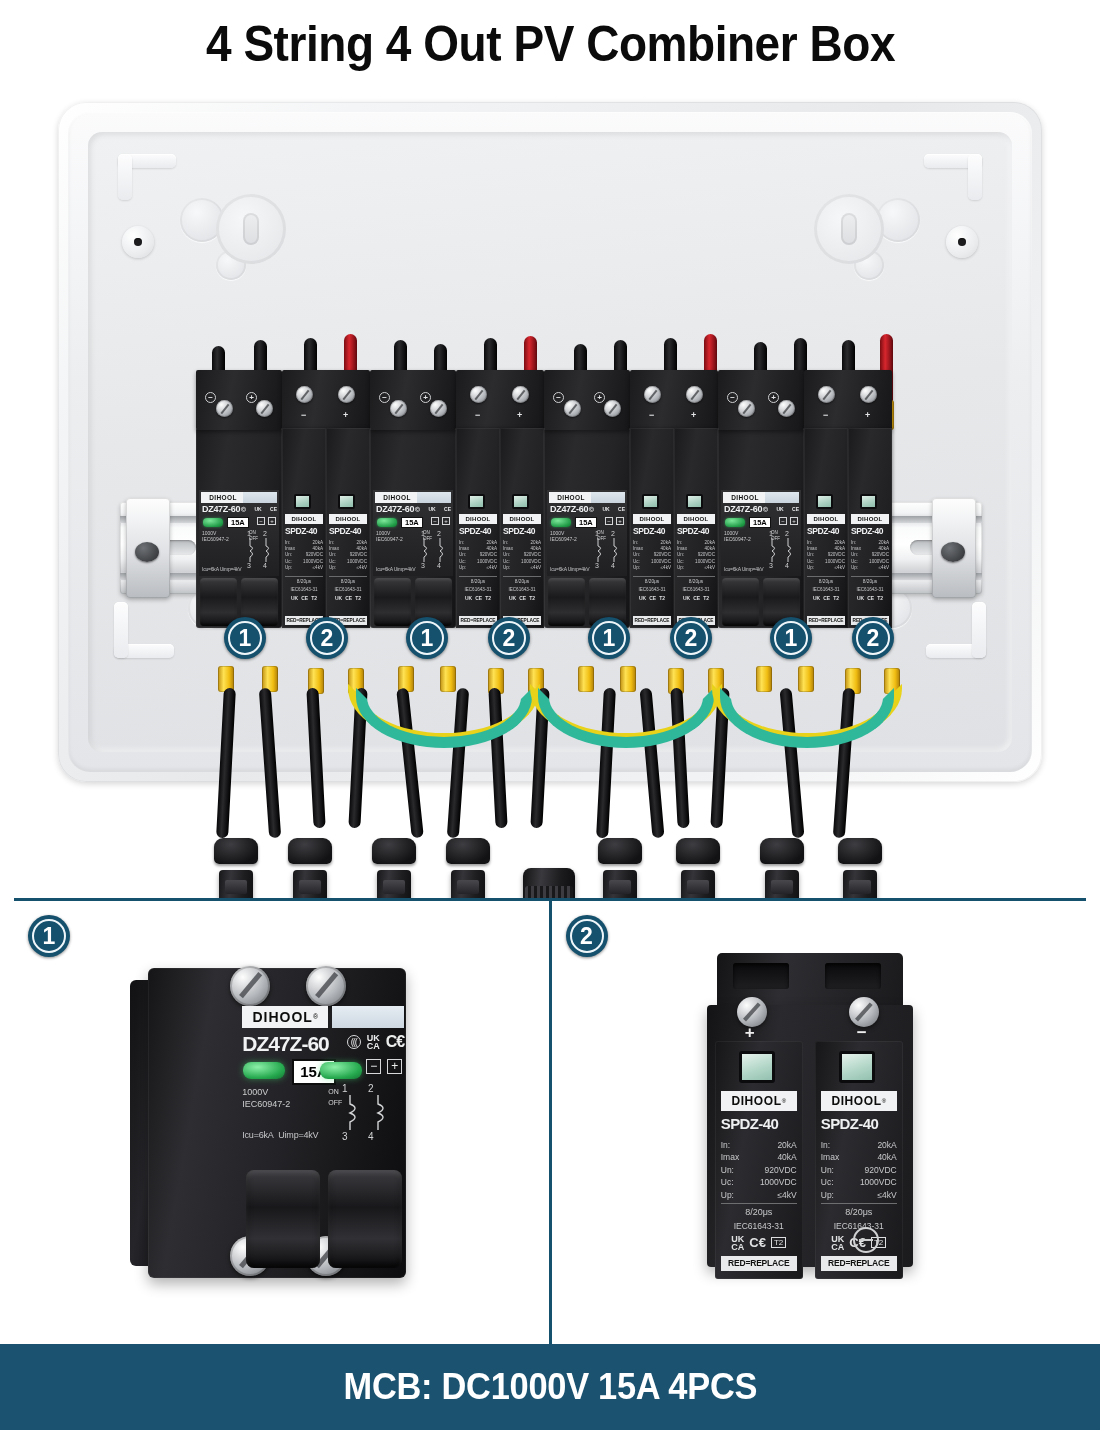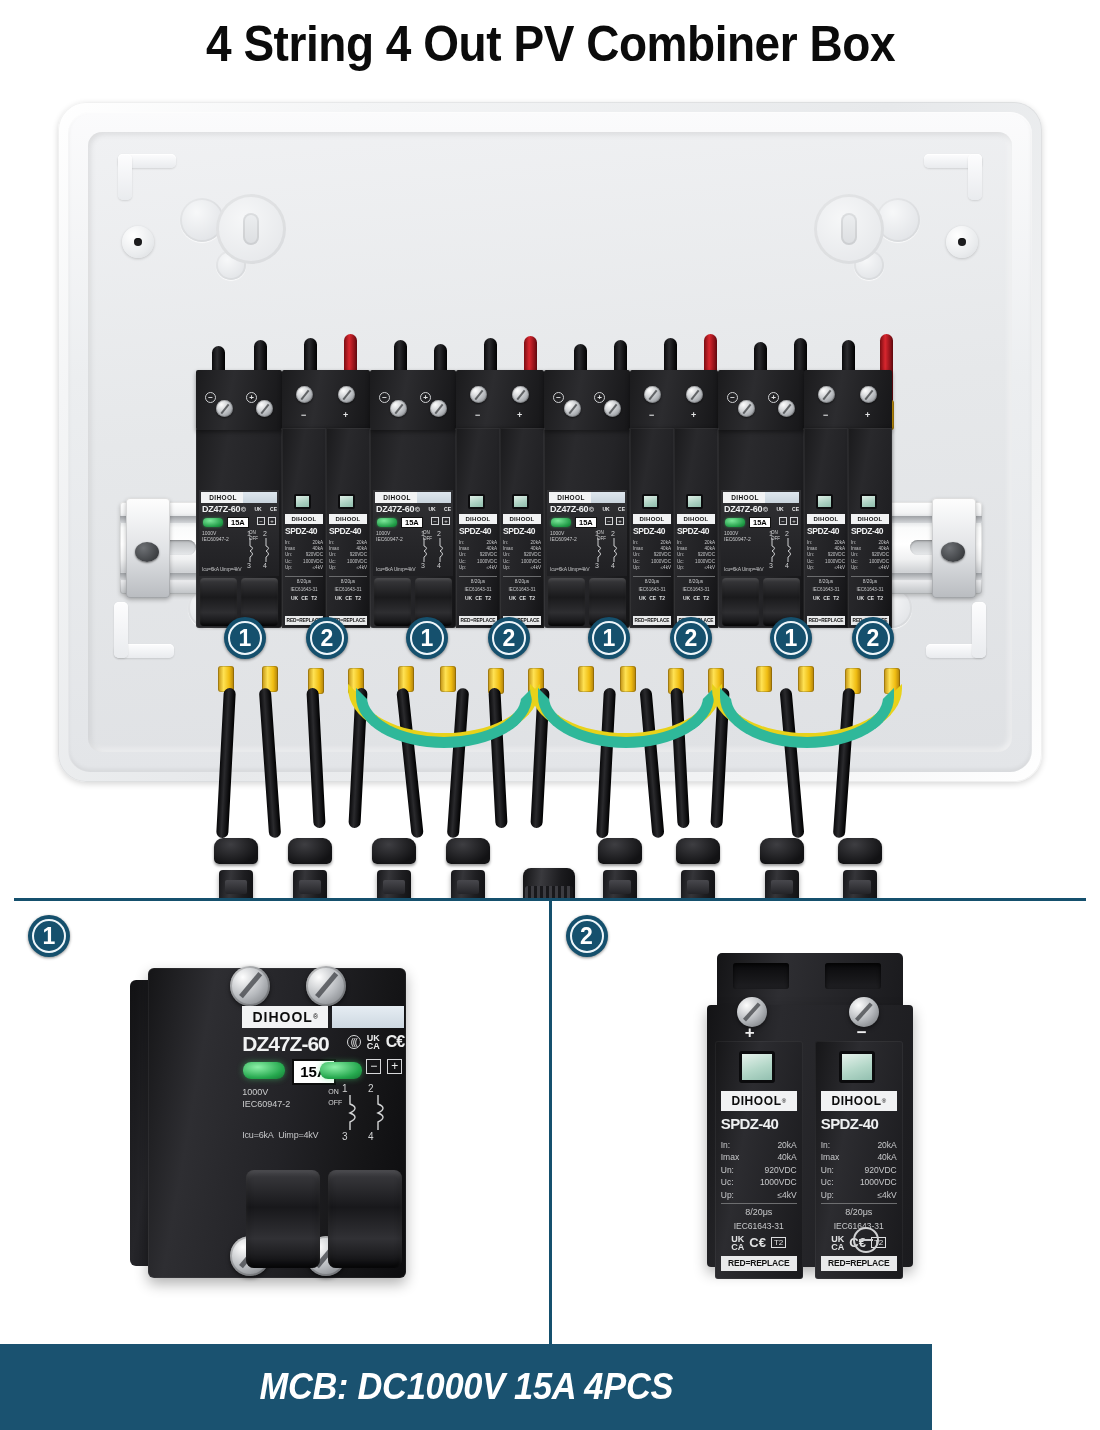--- a/index.html
+++ b/index.html
@@ -551,23 +551,22 @@
     border:2px solid #cfd0d2; border-radius:50%;
     display:flex; align-items:center; justify-content:center;
   }
   .earth-sym i {
     display:block; width:14px; height:2px; background:#cfd0d2;
     box-shadow: 0 4px 0 -1px #cfd0d2, 0 7px 0 -2px #cfd0d2;
   }
 
   
   .captions {
-    position:absolute; left:0; top:1344px; width:932px; height:86px;
+    position:absolute; left:0; top:1344px; width:1100px; height:86px;
     display:flex;
-    font-style:italic;
   }
   .cap {
     flex:1; background:#1a5270;
     display:flex; align-items:center; justify-content:center;
   }
   .cap + .cap { border-left:4px solid #ffffff; }
   .cap span {
     font-family:"Liberation Sans Narrow","Liberation Sans",sans-serif;
     font-weight:bold; font-size:37px; color:#ffffff;
     transform: scaleX(0.93); white-space:nowrap; letter-spacing:-.3px;

